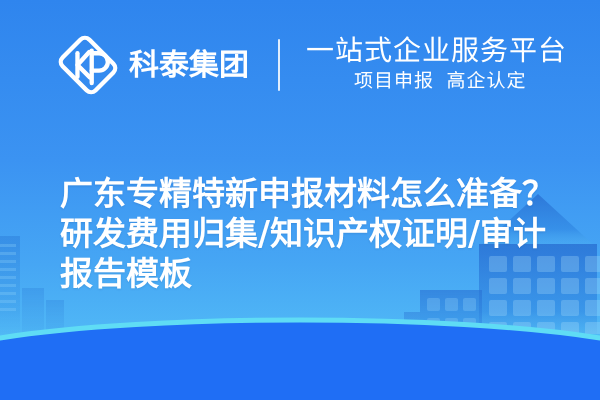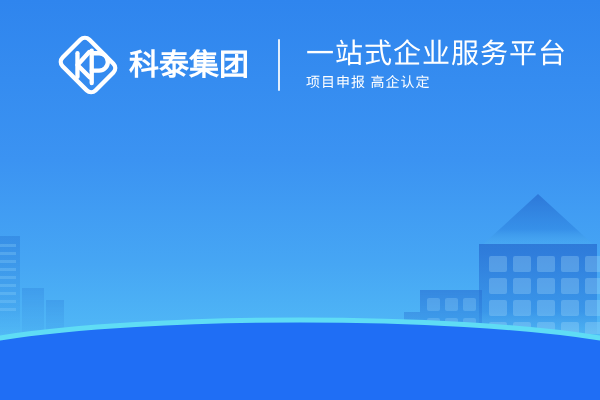--- a/index.html
+++ b/index.html
@@ -43,22 +43,22 @@
   .divider{
     width:2px;height:52px;background:#ffffff;opacity:.85;
     margin-left:21px;margin-right:18px;border-radius:1px;flex:none;
   }
   .slogan{display:flex;flex-direction:column;justify-content:center;}
   .slogan-main{
     font-size:28px;color:#ffffff;line-height:1.1;white-space:nowrap;
     font-family:"DejaVu Sans","Liberation Sans",sans-serif;letter-spacing:1px;
   }
   .slogan-sub{
-    font-size:14px;color:#ffffff;line-height:1.15;white-space:nowrap;margin-top:5px;
-    font-family:Liberation Serif, serif;letter-spacing:1px;
+    font-size:19px;color:#ffffff;line-height:1.15;white-space:nowrap;margin-top:5px;
+    font-family:Liberation Mono, monospace;letter-spacing:1px;margin-left:48px;
   }
 
   
   .title{
     position:absolute;left:60px;top:152px;width:510px;
     font-family:"DejaVu Sans","Liberation Sans",sans-serif;
     font-size:33px;font-weight:bold;color:#ffffff;
     line-height:40px;letter-spacing:0px;
     text-shadow:0 1px 2px rgba(20,70,140,.18);
   }
@@ -181,14 +181,17 @@
     </div>
 
     <div class="divider"></div>
 
     <div class="slogan">
       <div class="slogan-main">一站式企业服务平台</div>
       <div class="slogan-sub">项目申报 高企认定</div>
     </div>
   </div>
 
+  <h1 class="title">
+    <span>广东专精特新申报材料怎么准备？</span><span>研发费用归集/知识产权证明/审计</span><span>报告模板</span>
+  </h1>
 
 </div>
 
 </body></html>

